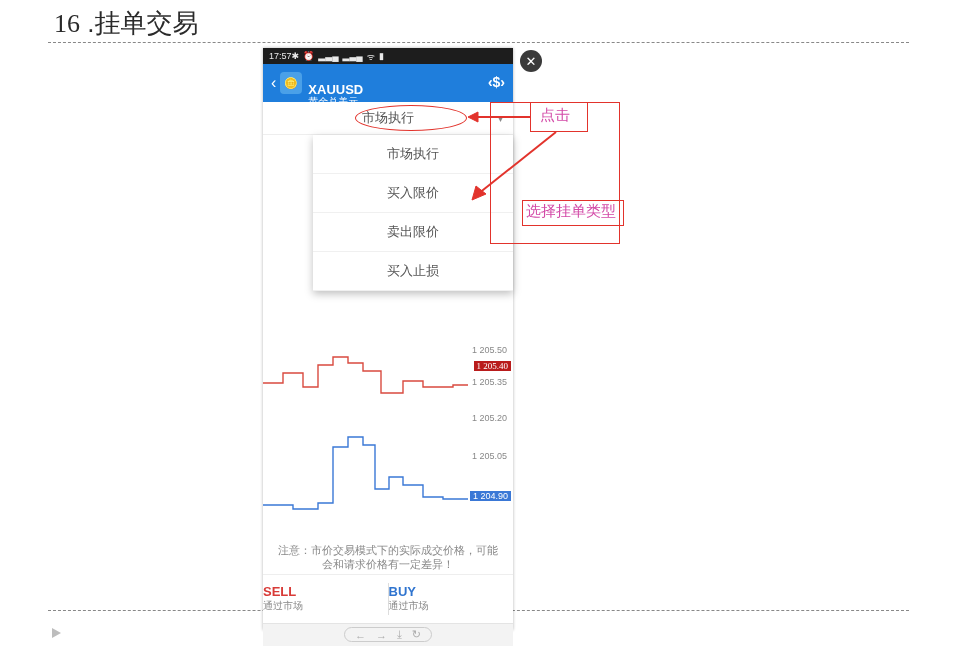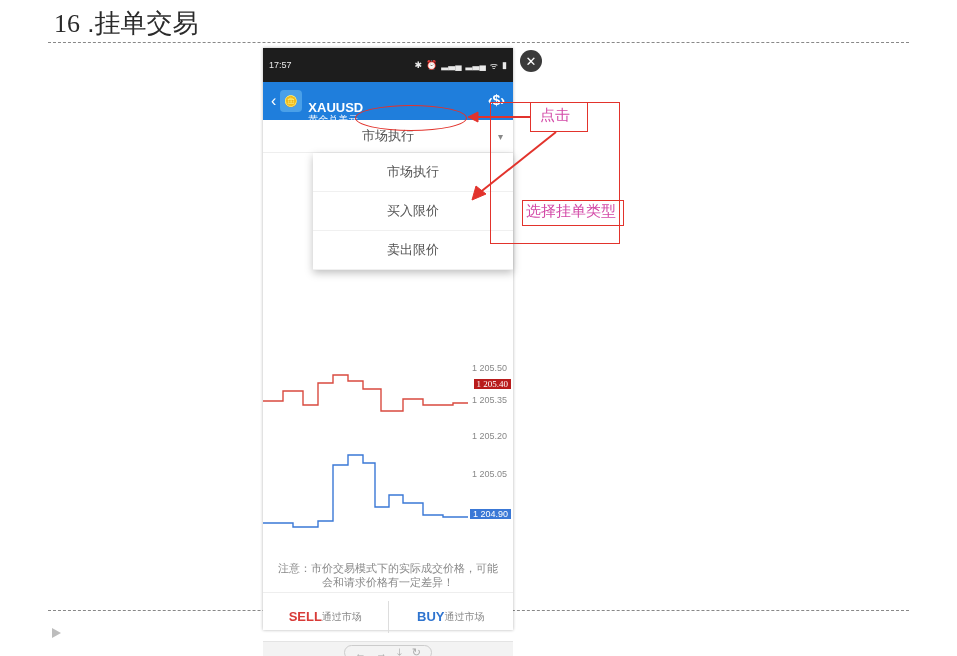--- a/index.html
+++ b/index.html
@@ -41,28 +41,28 @@
   .phone {
     position: absolute;
     left: 263px;
     top: 48px;
     width: 250px;
     height: 582px;
     background: #fff;
     box-shadow: 0 0 3px rgba(0,0,0,.3);
   }
   .statusbar {
-    height: 34px;
+    height: 16px;
     background: #1d1d1d;
     color: #e9e9e9;
     font-size: 9px;
     display: flex;
     align-items: center;
     padding: 0 6px;
-    justify-content: space-between;
+    justify-content: flex-start;
   }
   .status-right { display:flex; gap:4px; align-items:center; }
   .status-right span { font-size:9px; }
 
   .appbar {
     height: 38px;
     background: #1f7edc;
     display:flex; align-items:center; color:#fff; padding:0 8px;
     position:relative;
   }
@@ -122,21 +122,21 @@
   .tag-blue { background:#3a78d6; }
 
   .note {
     font-size:11px; color:#888; text-align:center; padding:6px 14px 2px;
     line-height:1.3;
   }
   .btns {
     display:flex; height:48px; border-top:1px solid #eee;
   }
   .btns .col {
-    flex:1; display:flex; align-items:center; justify-content:center;
+    flex:1; display:flex; flex-direction:column; align-items:flex-start; justify-content:center;
     font-size:11px;
   }
   .btns .sep { width:1px; background:#ddd; margin:8px 0; }
   .sell .t { color:#d83b38; font-weight:bold; font-size:13px; }
   .buy .t  { color:#2f74cf; font-weight:bold; font-size:13px; }
   .btns .s { color:#888; font-size:10px; }
 
   .phone-nav {
     height:22px; background:#f3f3f3; color:#aaa; font-size:11px;
     display:flex; align-items:center; justify-content:center; gap:14px;
@@ -201,20 +201,21 @@
   <div class="selector-row">
     <span>市场执行</span>
     <span class="caret">▾</span>
   </div>
 
   <div class="dropdown-wrap">
     <div class="dropdown">
       <div class="item">市场执行</div>
       <div class="item">买入限价</div>
       <div class="item">卖出限价</div>
+      <div class="item">买入止损</div>
     </div>
   </div>
 
   <div class="chart-zone">
     <svg viewBox="0 0 250 210">
       <g id="series">
           <polyline fill="none" stroke="#d94a3f" stroke-width="1.4" points="0,56 20,56 20,46 40,46 40,60 55,60 55,38 70,38 70,30 85,30 85,36 100,36 100,44 118,44 118,66 140,66 140,54 160,54 160,60 190,60 190,58 205,58"></polyline>
           <polyline fill="none" stroke="#3a78d6" stroke-width="1.4" points="0,178 30,178 30,182 55,182 55,176 70,176 70,120 85,120 85,110 100,110 100,118 112,118 112,162 126,162 126,150 140,150 140,158 160,158 160,170 180,170 180,172 205,172"></polyline>
         </g>
     </svg>

